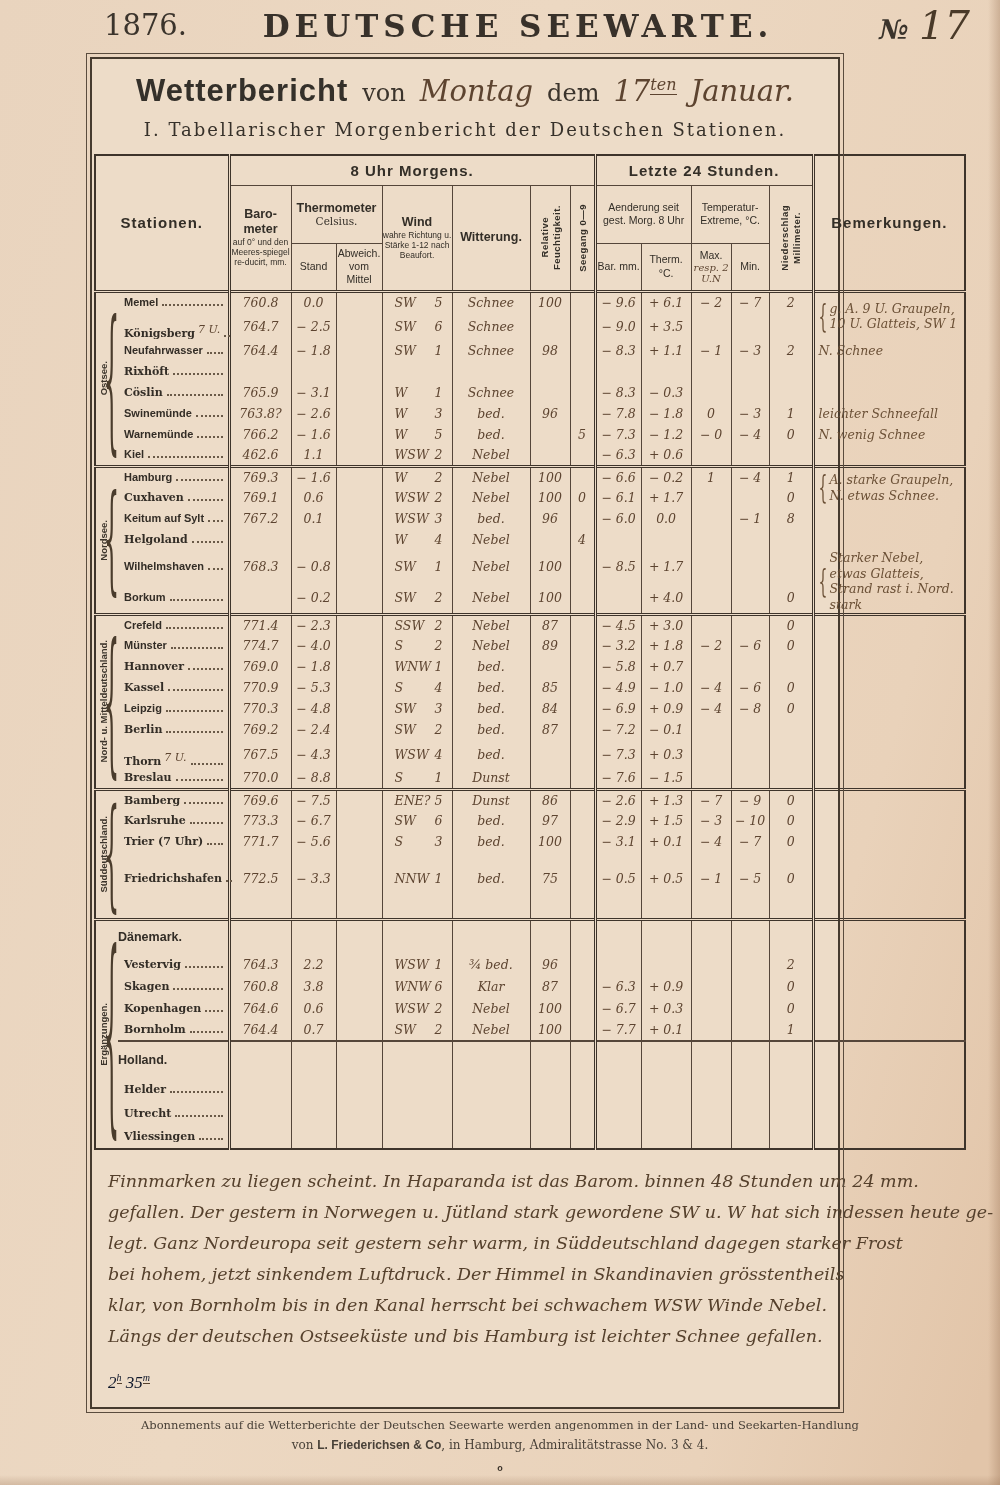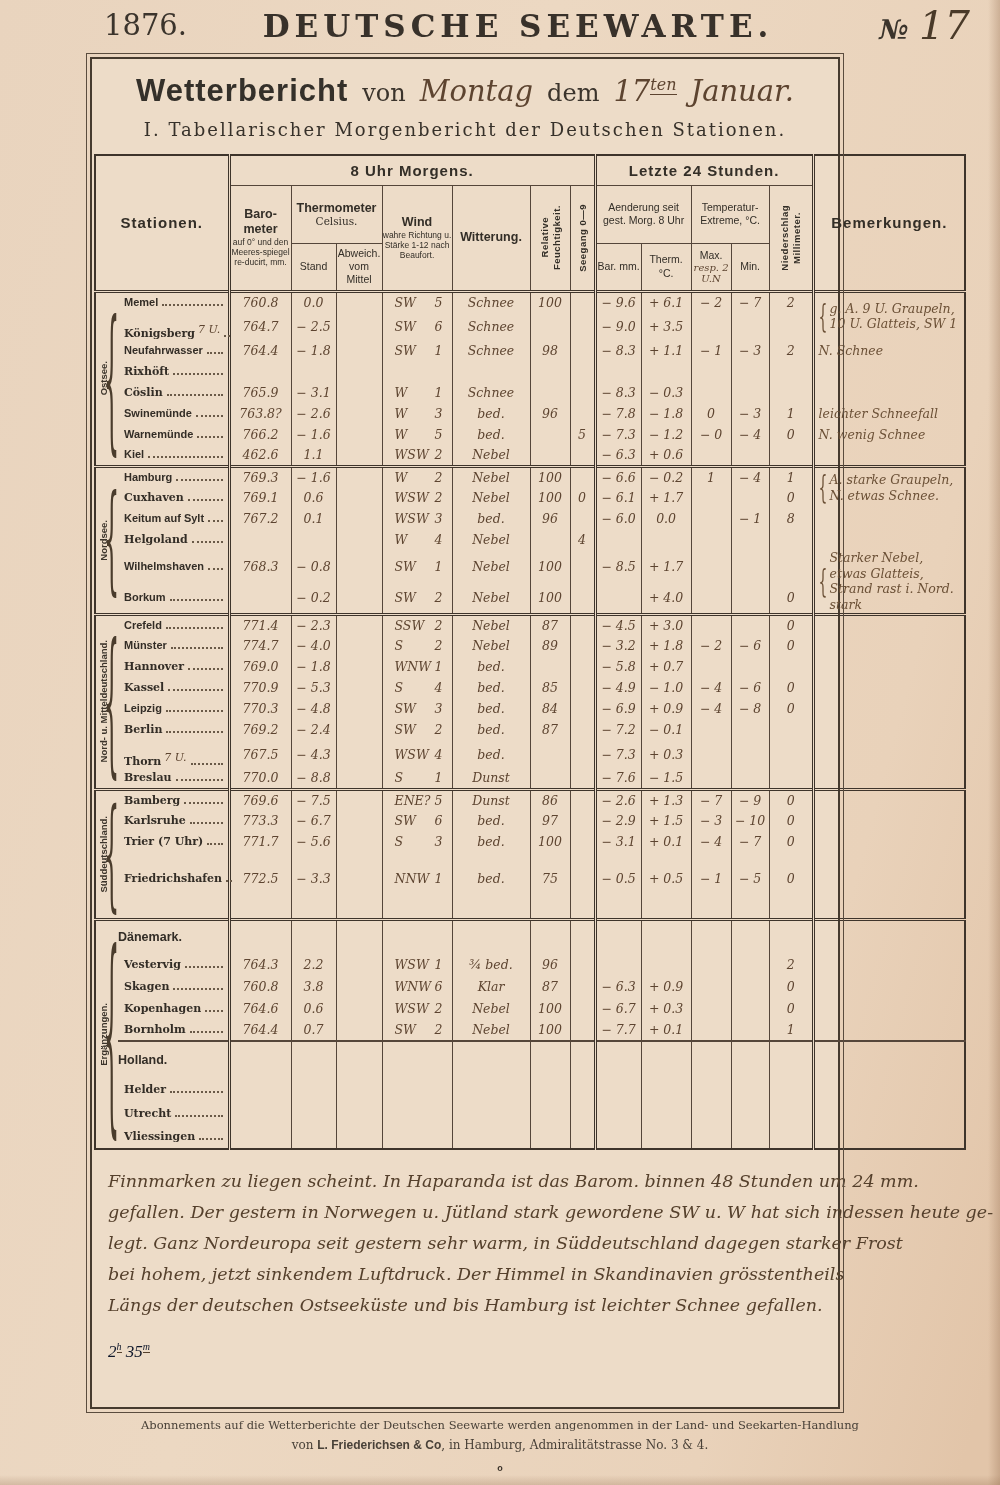--- a/index.html
+++ b/index.html
@@ -1178,20 +1178,21 @@
             <td class="bem"></td>
           </tr>
         </tbody>
       </table>
 
     <div class="synopsis">
       <div class="line">Finnmarken zu liegen scheint. In Haparanda ist das Barom. binnen 48 Stunden um 24 mm.</div>
       <div class="line">gefallen. Der gestern in Norwegen u. Jütland stark gewordene SW u. W hat sich indessen heute ge-</div>
       <div class="line">legt.  Ganz Nordeuropa seit gestern sehr warm, in Süddeutschland dagegen starker Frost</div>
       <div class="line">bei hohem, jetzt sinkendem Luftdruck. Der Himmel in Skandinavien grösstentheils</div>
+      <div class="line">klar, von Bornholm bis in den Kanal herrscht bei schwachem WSW Winde Nebel.</div>
       <div class="line">Längs der deutschen Ostseeküste und bis Hamburg ist leichter Schnee gefallen.</div>
     </div>
     <div class="time">
       <span>2</span><sup>h</sup>
       <span>35</span><sup>m</sup>
     </div>
   </div>
 
   <div class="footer1">Abonnements auf die Wetterberichte der Deutschen Seewarte werden angenommen in der Land- und Seekarten-Handlung</div>
   <div class="footer2">

